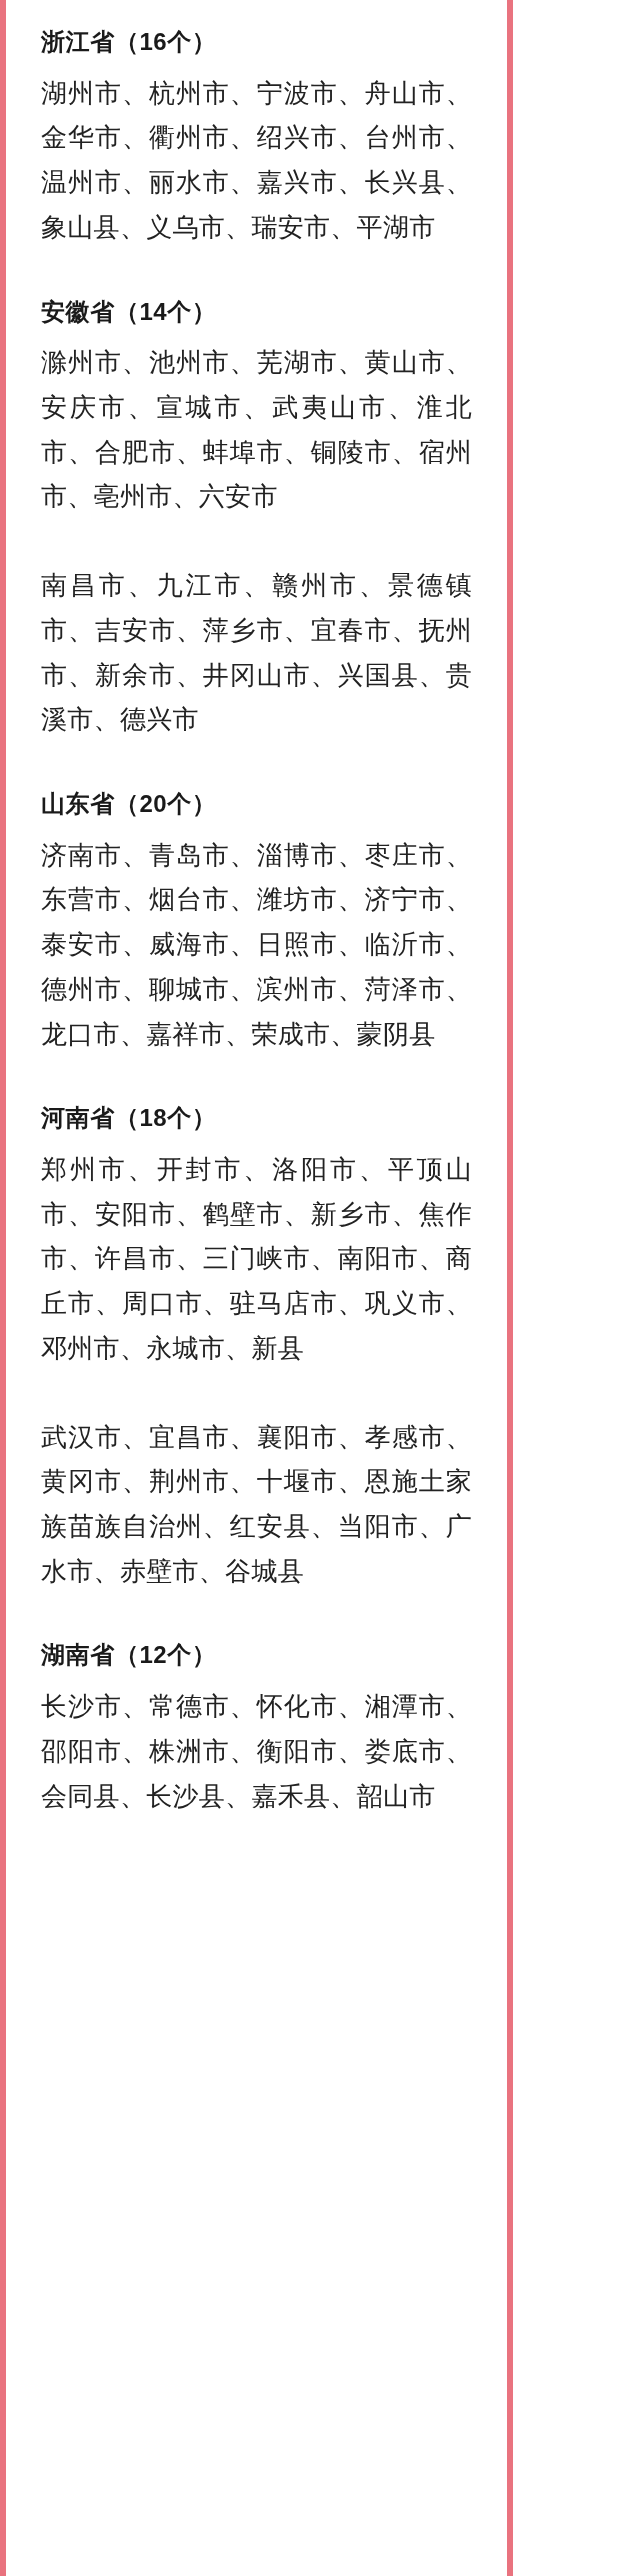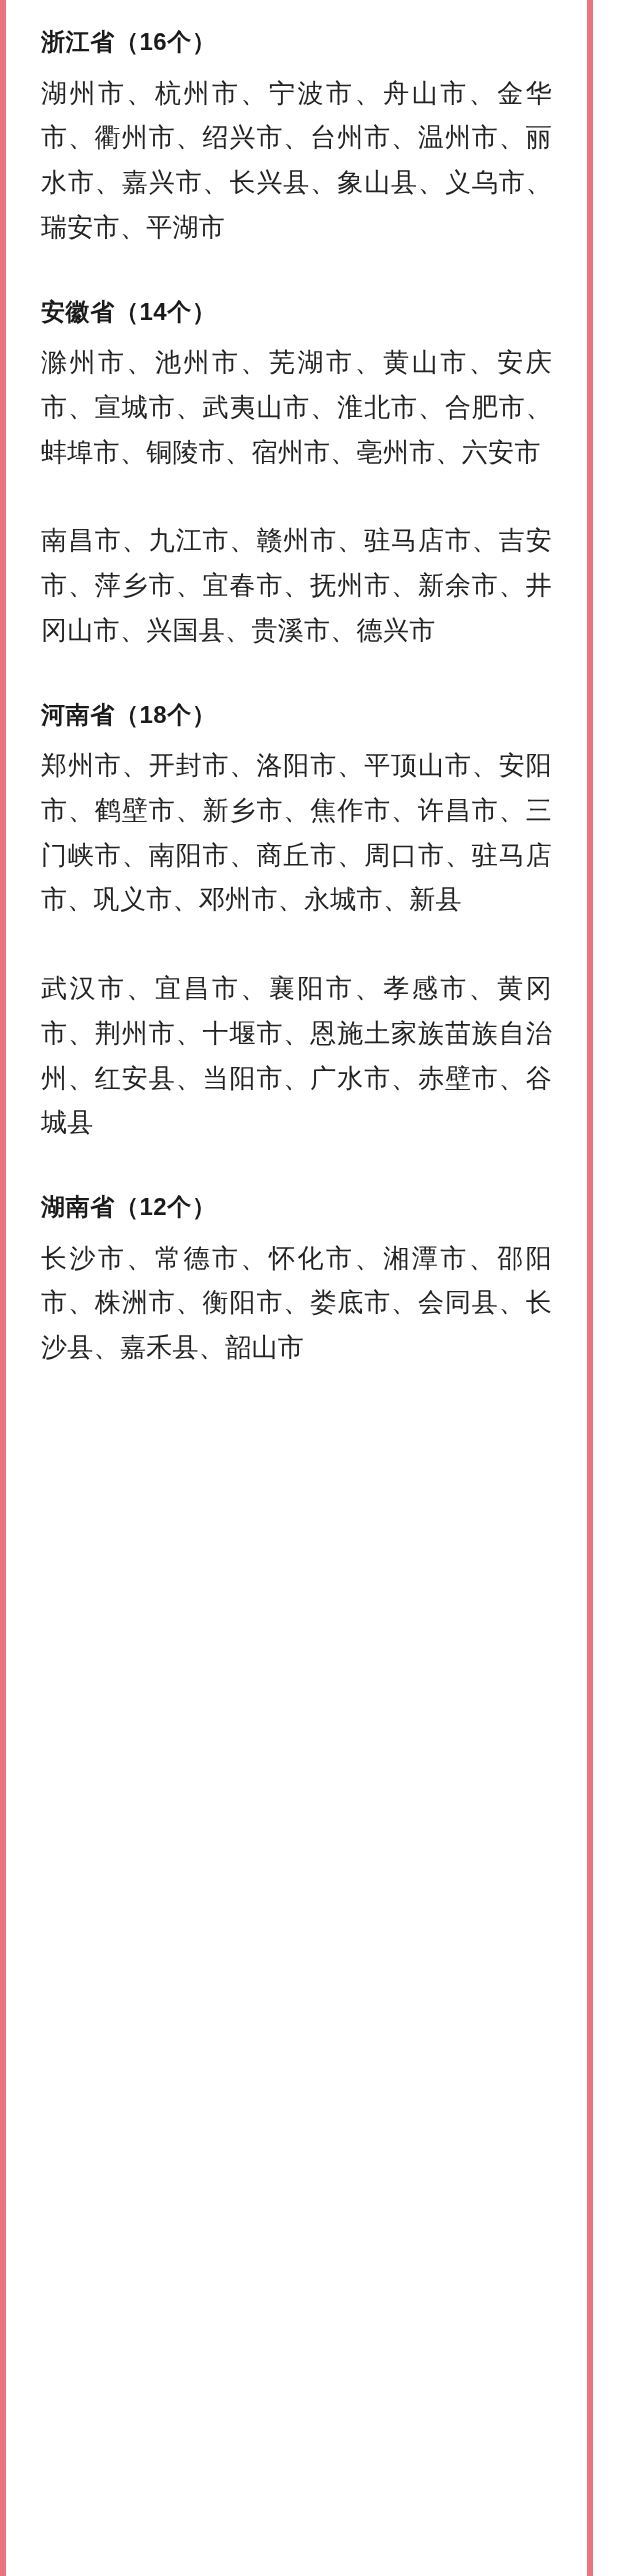--- a/index.html
+++ b/index.html
@@ -8,21 +8,21 @@
     background: #ffffff;
   }
   body {
     width: 643px;
     min-height: 2576px;
     font-family: "Liberation Sans", sans-serif;
     -webkit-font-smoothing: antialiased;
   }
   .page {
     position: relative;
-    width: 593px;
+    width: 513px;
     min-height: 2576px;
     box-sizing: border-box;
     background: #ffffff;
     border-left: 6px solid #e9737f;
     border-right: 6px solid #e9737f;
     padding: 0 0 0 0;
   }
   .inner {
     box-sizing: border-box;
     padding: 24px 35px 36px 35px;
@@ -66,23 +66,27 @@
 
     <section class="province-block">
       <h2 class="province-heading">安徽省（14个）</h2>
       <p class="province-list">滁州市、池州市、芜湖市、黄山市、安庆市、宣城市、武夷山市、淮北市、合肥市、蚌埠市、铜陵市、宿州市、亳州市、六安市</p>
     </section>
 
     <section class="province-block">
     </section>
 
     <section class="province-block">
-      <p class="province-list">南昌市、九江市、赣州市、驻马店市、吉安市、萍乡市、宜春市、抚州市、新余市、井冈山市、兴国县、贵溪市、德兴市</p>
+      <p class="province-list">南昌市、九江市、赣州市、景德镇市、吉安市、萍乡市、宜春市、抚州市、新余市、井冈山市、兴国县、贵溪市、德兴市</p>
     </section>
 
+    <section class="province-block">
+      <h2 class="province-heading">山东省（20个）</h2>
+      <p class="province-list">济南市、青岛市、淄博市、枣庄市、东营市、烟台市、潍坊市、济宁市、泰安市、威海市、日照市、临沂市、德州市、聊城市、滨州市、菏泽市、龙口市、嘉祥市、荣成市、蒙阴县</p>
+    </section>
 
     <section class="province-block">
       <h2 class="province-heading">河南省（18个）</h2>
       <p class="province-list">郑州市、开封市、洛阳市、平顶山市、安阳市、鹤壁市、新乡市、焦作市、许昌市、三门峡市、南阳市、商丘市、周口市、驻马店市、巩义市、邓州市、永城市、新县</p>
     </section>
 
     <section class="province-block">
       <p class="province-list">武汉市、宜昌市、襄阳市、孝感市、黄冈市、荆州市、十堰市、恩施土家族苗族自治州、红安县、当阳市、广水市、赤壁市、谷城县</p>
     </section>
 

